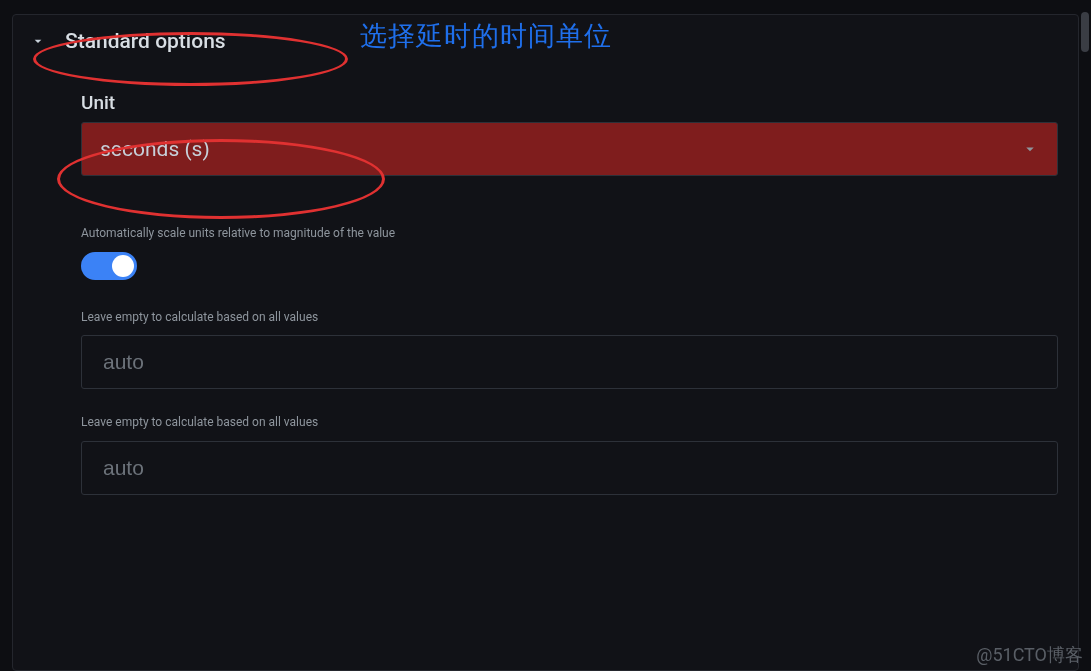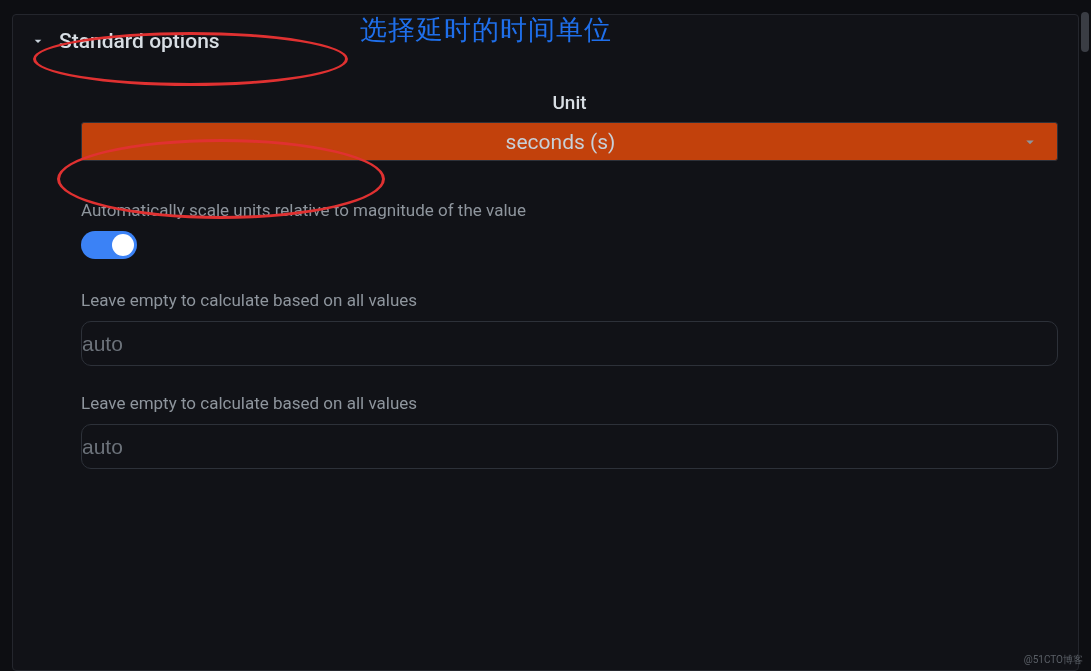--- a/index.html
+++ b/index.html
@@ -38,21 +38,21 @@
       right: 0;
       top: 0;
       width: 8px;
       height: 40px;
       background: #3a3d44;
       border-radius: 4px;
     }
     .section-header {
       display: flex;
       align-items: center;
-      gap: 12px;
+      gap: 18px;
       padding: 14px 0 10px 6px;
       cursor: pointer;
       position: relative;
     }
     .chevron-icon {
       display: inline-flex;
       align-items: center;
       justify-content: center;
       width: 18px;
       height: 18px;
@@ -66,80 +66,79 @@
       font-size: 21px;
       font-weight: 500;
       color: #d8dee4;
     }
     .annotation {
       position: absolute;
       color: #1f6feb;
       font-size: 27px;
       font-weight: 400;
       left: 360px;
-      top: 12px;
+      top: 18px;
       letter-spacing: 1px;
     }
     .content {
       padding-left: 58px;
       padding-right: 10px;
     }
     .field-group {
       margin-bottom: 26px;
     }
     .field-group.first {
       margin-top: 28px;
-      margin-bottom: 38px;
-      text-align: center;
+      margin-bottom: 50px;
     }
     .label {
       font-size: 19px;
       font-weight: 500;
       color: #d8dee4;
       margin-bottom: 8px;
       display: block;
     }
     .description {
-      font-size: 17px;
+      font-size: 12px;
       color: #8e959d;
       margin-bottom: 10px;
       line-height: 1.3;
     }
     .select-wrap {
       position: relative;
       border: 1px solid #2d3139;
       border-radius: 3px;
-      background: #c2410c;
-      height: 39px;
+      background: #7f1d1d;
+      height: 54px;
       display: flex;
       align-items: center;
       padding: 0 18px;
       cursor: pointer;
     }
     .select-value {
       font-size: 21px;
       color: #c7d0d9;
       flex: 1;
     }
     .select-chevron {
       display: inline-flex;
     }
     .select-chevron svg {
       width: 18px;
       height: 18px;
       fill: #8e959d;
     }
     .input-wrap {
       border: 1px solid #2d3139;
-      border-radius: 10px;
+      border-radius: 3px;
       background: #111217;
-      height: 45px;
+      height: 54px;
       display: flex;
       align-items: center;
-      padding: 0 0;
+      padding: 0 21px;
     }
     .input-wrap input {
       background: transparent;
       border: none;
       outline: none;
       font-size: 21px;
       color: #c7d0d9;
       width: 100%;
     }
     .input-wrap input::placeholder {
@@ -178,21 +177,21 @@
     .ellipse.e2 {
       width: 328px;
       height: 80px;
       left: 44px;
       top: 124px;
     }
     .watermark {
       position: absolute;
       right: 8px;
       bottom: 4px;
-      font-size: 10px;
+      font-size: 18px;
       color: #6c727a;
       opacity: 0.8;
     }
   </style>
 </head>
 <body>
 
 <div class="panel">
 
   <div class="section-header">

